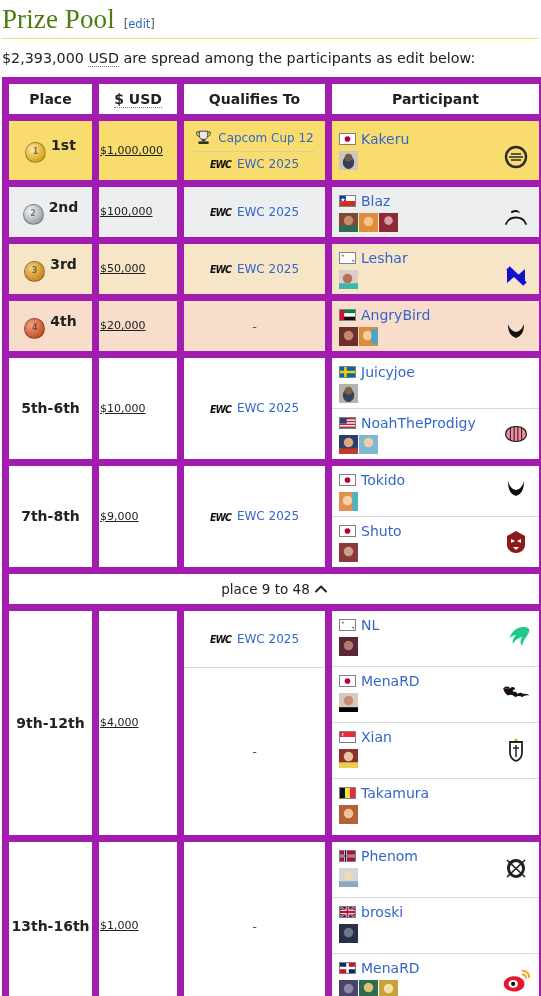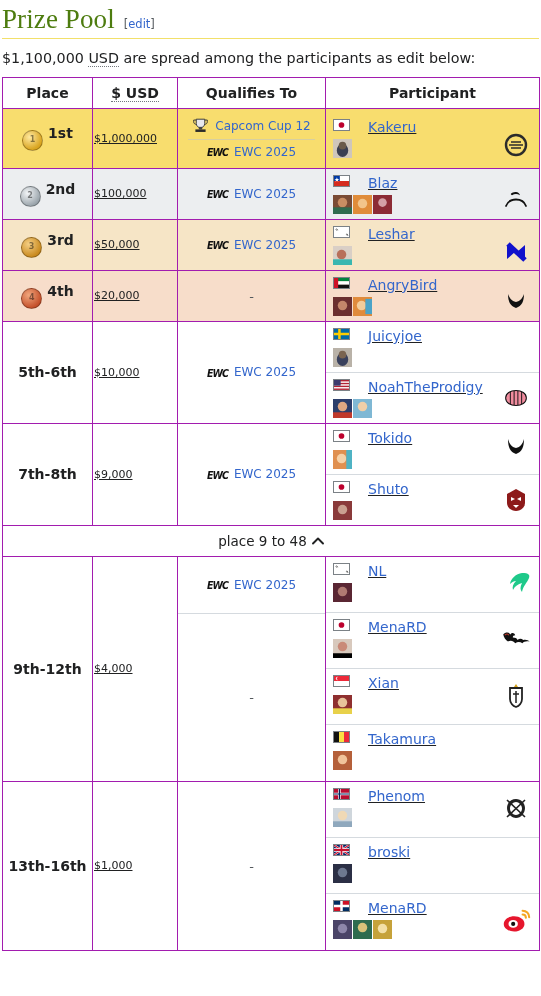--- a/index.html
+++ b/index.html
@@ -15,21 +15,21 @@
   .edit-link{font-size:11.5px;color:#3366cc;}
   .edit-bracket{color:#54595d;font-size:11.5px;}
   .head-rule{border-bottom:1px solid #f2e06a;margin:4px 2px 0 2px;}
 
   .intro{font-size:14.3px;padding:9px 2px 8px 2px;line-height:1.45;}
   .abbr{border-bottom:1px dotted #72777d;}
 
   
   table.prize{border-collapse:collapse;width:537px;margin:0 2px;
               table-layout:fixed;}
-  table.prize td,table.prize th{border:1px solid #a21caf;vertical-align:middle;}
+  table.prize td,table.prize th{border:7px solid #a21caf;vertical-align:middle;}
   col.c-place{width:90px;}
   col.c-usd{width:85px;}
   col.c-qual{width:148px;}
   col.c-part{width:214px;}
 
   thead th{font-size:14px;font-weight:700;padding:7px 4px;text-align:center;
            background:#fff;}
 
   .place-cell{text-align:center;font-weight:700;font-size:14px;white-space:nowrap;}
   .usd-cell{text-align:left;font-size:11px;text-decoration:underline;}
@@ -67,21 +67,21 @@
   .trophy-ico{width:17px;height:16px;flex:none;}
   .ewc-ico{font-family:"DejaVu Sans",sans-serif;font-weight:700;font-style:italic;
            font-size:9.5px;letter-spacing:-1px;color:#111;flex:none;
            transform:scaleY(1.15);}
 
   
   .part-cell{padding:0;}
   .psub{border-bottom:1px solid #d5dadf;padding:6px 6px 5px 7px;position:relative;
         min-height:44px;box-sizing:border-box;}
   .psub:last-child{border-bottom:none;}
-  .pname-line{display:flex;gap:18px;text-decoration:underline;}
+  .pname-line{display:flex;align-items:center;gap:5px;}
   .flag{width:17px;height:12px;flex:none;border:1px solid #7b8186;
         box-sizing:border-box;display:block;}
   .pname{color:#3366cc;font-size:14px;}
   .chars{display:flex;gap:1px;margin-top:4px;}
   .char{width:19px;height:19px;display:block;border:none;}
   .team-logo{position:absolute;right:7px;top:50%;transform:translateY(-50%);
              width:32px;height:30px;}
   .psub.top .team-logo{top:17px;transform:none;}
 
   
@@ -91,21 +91,21 @@
 </style>
 </head>
 <body>
 
 <div class="section-head">
   <span class="section-title">Prize Pool</span>
   <span><span class="edit-bracket">[</span><span class="edit-link">edit</span><span class="edit-bracket">]</span></span>
 </div>
 <div class="head-rule"></div>
 
-<div class="intro"><span>$1,100,000</span> <span class="abbr">USD</span><span> are spread among the participants as edit below:</span></div>
+<div class="intro"><span>$2,393,000</span> <span class="abbr">USD</span><span> are spread among the participants as edit below:</span></div>
 
 <table class="prize">
   <colgroup>
       <col class="c-place">
       <col class="c-usd">
       <col class="c-qual">
       <col class="c-part">
     </colgroup>
   <thead>
     <tr>

